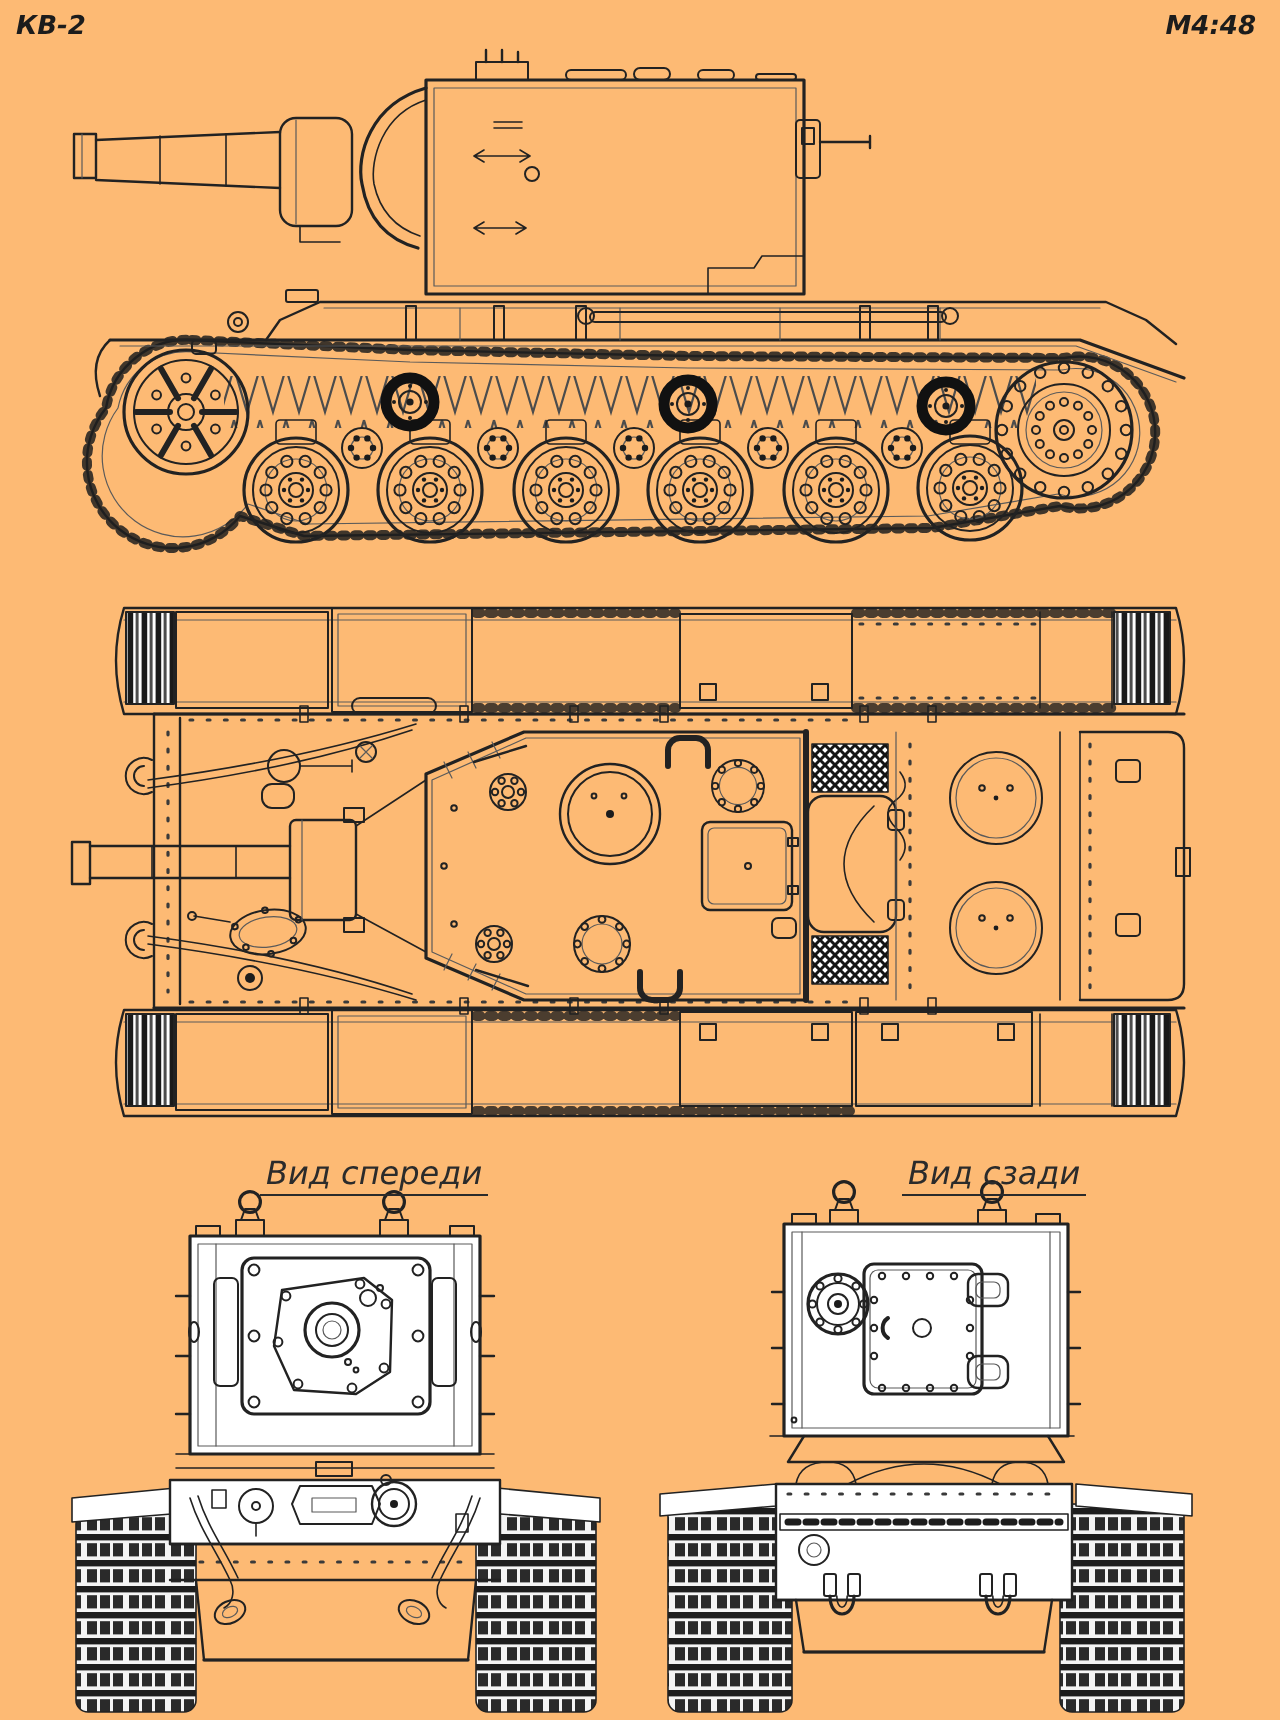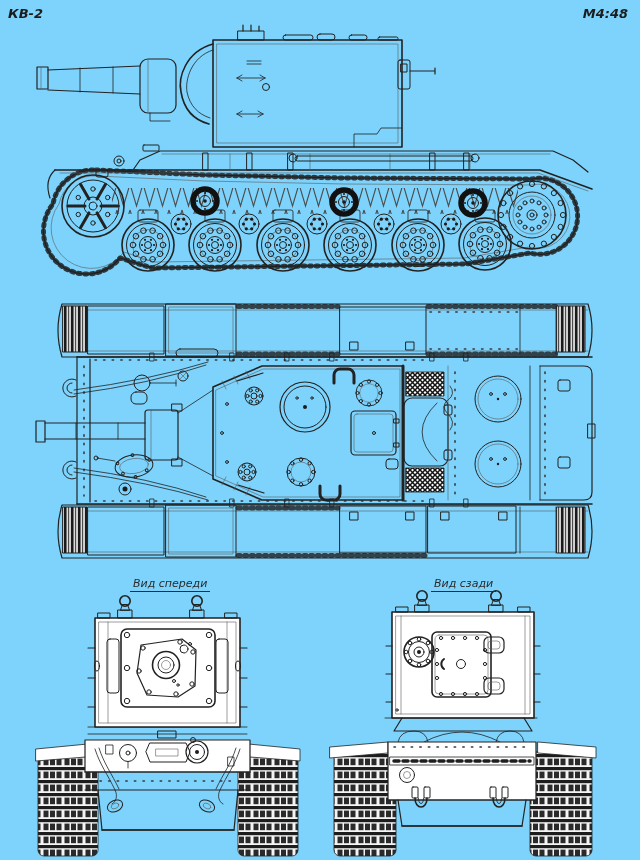--- a/index.html
+++ b/index.html
@@ -1,24 +1,24 @@
 <!DOCTYPE html>
 <html><head>
 <meta charset="utf-8">
 <style>
   html,body{margin:0;padding:0;background:#fff;}
-  .sheet{position:relative;width:640px;height:860px;background:#7dd3fc;overflow:hidden;
+  .sheet{position:relative;width:640px;height:860px;background:#fdba74;overflow:hidden;
          font-family:"DejaVu Sans","Liberation Sans",sans-serif;}
   .lbl{position:absolute;color:#1c1c1c;font-style:italic;font-weight:bold;font-size:13px;white-space:nowrap;}
   .lbl.designation{left:8px;top:6px;}
   .lbl.scale{right:12px;top:6px;}
   .caption{position:absolute;top:577px;color:#2b2b2b;font-style:italic;font-weight:500;
-           font-size:11px;border-bottom:1.2px solid #2b2b2b;padding:0 3px 1px;white-space:nowrap;}
+           font-size:16px;border-bottom:1.2px solid #2b2b2b;padding:0 3px 1px;white-space:nowrap;}
   .caption.front{left:130px;}
-  .caption.rear{left:431px;font-style:italic;}
+  .caption.rear{left:451px;font-style:italic;}
   svg{position:absolute;left:0;top:0;}
   .w05{stroke-width:.6;stroke:#5a5a5a;} .w08{stroke-width:.8;}
   .w12{stroke-width:1.2;} .w15{stroke-width:1.6;} .w2{stroke-width:2;} .w3{stroke-width:3;}
   .ink{fill:#1c1c1c;stroke:none;}
   .wf{fill:#ffffff;}
   .riv{stroke-dasharray:1.4 7.2;stroke-width:1.6;stroke-linecap:round;stroke:#3a3a3a;}
   .lnk{stroke-dasharray:2.2 4.4;stroke-width:5;stroke:#1e1e1e;}
   .slit{stroke-dasharray:5 4;stroke-width:3.5;stroke:#1e1e1e;}
 </style>
 </head>

